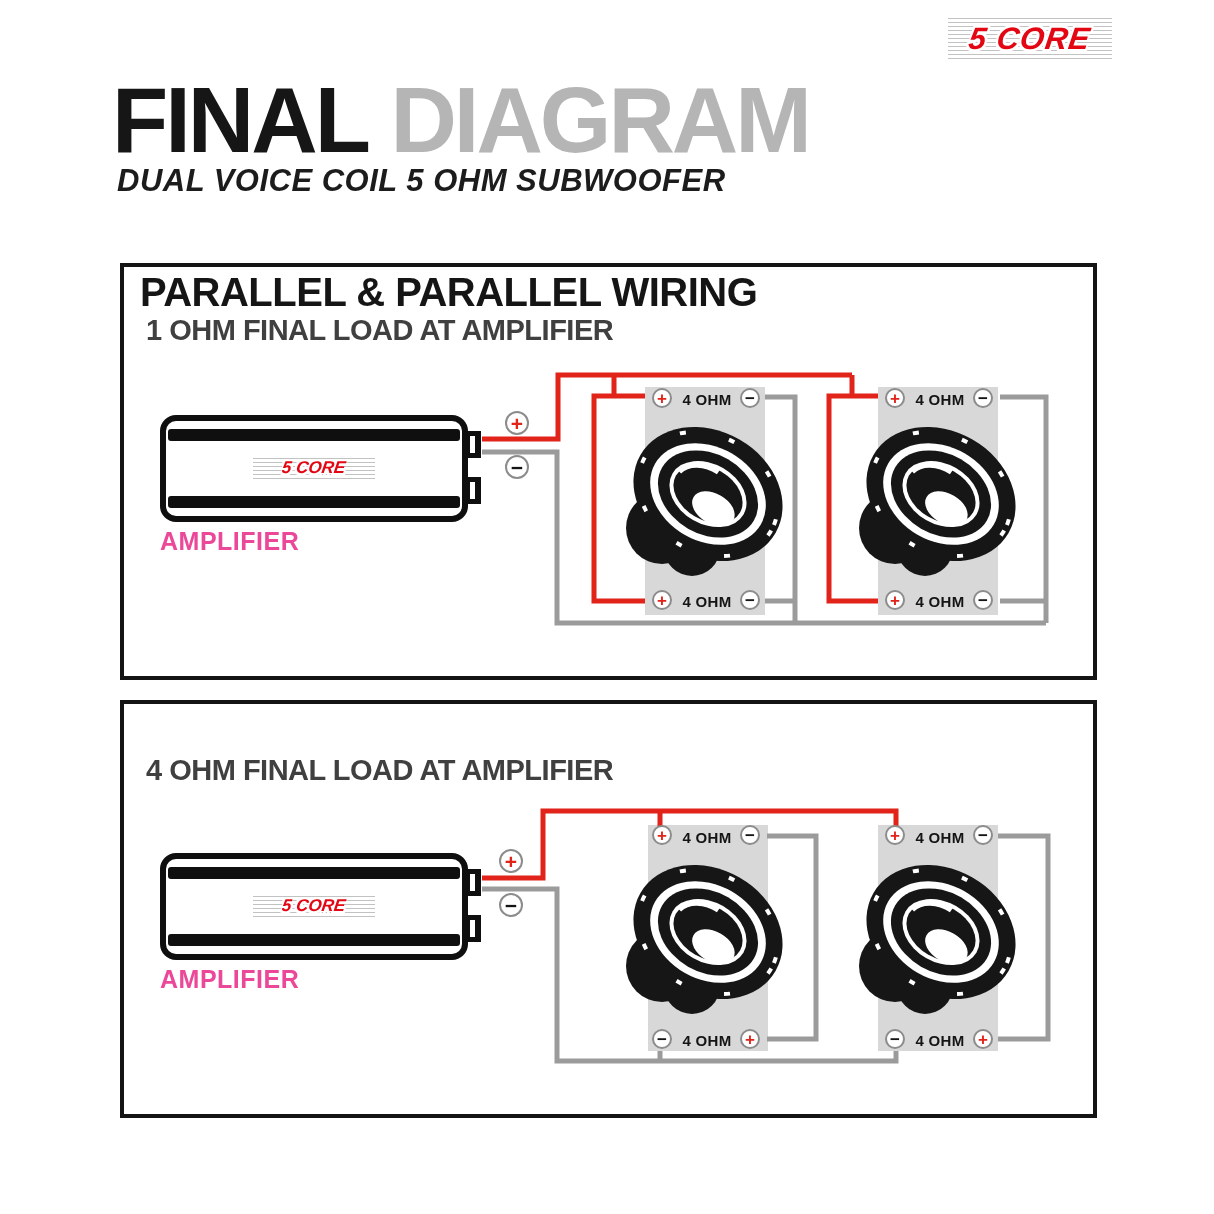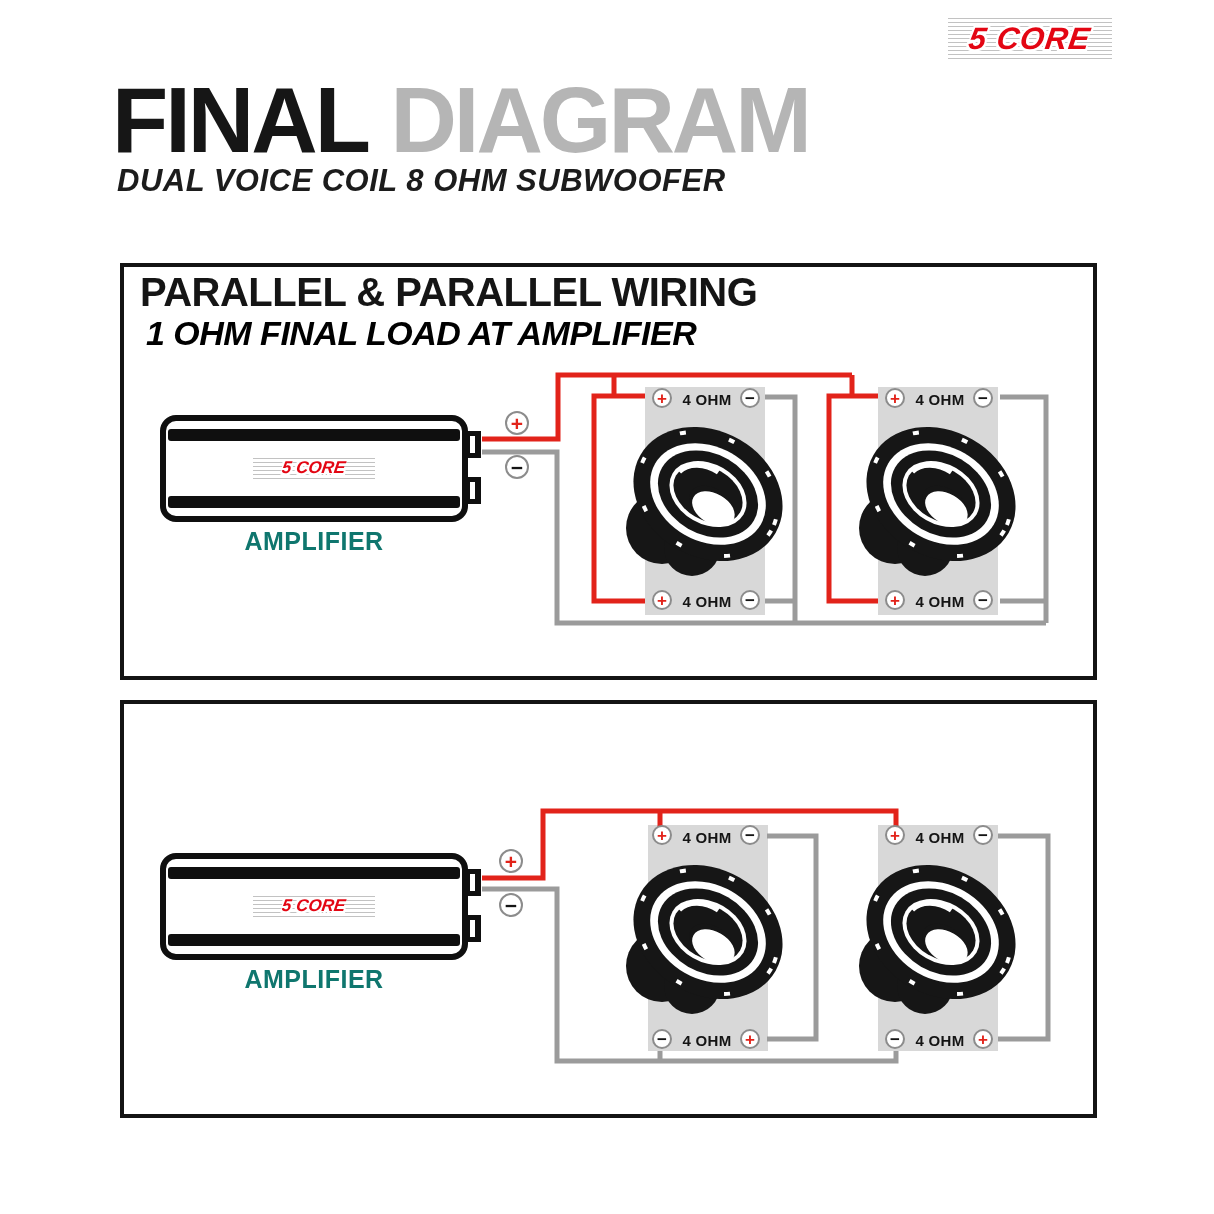--- a/index.html
+++ b/index.html
@@ -20,32 +20,32 @@
   .main-title{left:112px;top:74px;font-size:92px;font-weight:bold;letter-spacing:-3px;
     line-height:1;white-space:nowrap;}
   .title-dark{color:#161616;}
   .title-gray{color:#b5b5b5;}
   .main-sub{left:117px;top:163px;font-size:31px;font-weight:bold;font-style:italic;
     color:#1c1c1c;letter-spacing:.5px;white-space:nowrap;}
 
   
   .panel{border:4px solid #141414;background:#fff;box-sizing:border-box;}
   .panel-title{font-size:40px;font-weight:bold;color:#151515;letter-spacing:-.5px;line-height:1;white-space:nowrap;}
-  .panel-sub{font-size:34px;font-weight:bold;font-style:italic;color:#000000;letter-spacing:-.5px;line-height:1;white-space:nowrap;}
+  .panel-sub{font-size:29px;font-weight:bold;color:#404040;letter-spacing:-.5px;line-height:1;white-space:nowrap;}
 
   
   .amp{width:308px;height:107px;border:6px solid #0f0f0f;border-radius:16px;box-sizing:border-box;background:#fff;}
   .amp-band{position:absolute;left:2px;right:2px;height:12px;background:#0f0f0f;border-radius:3px;}
   .amp-band-top{top:8px;}
   .amp-band-bot{bottom:8px;}
   .amp-logo{position:absolute;left:50%;top:34px;transform:translateX(-50%);width:122px;height:26px;}
   .amp-logo .logo-text{font-size:17px;}
   .amp-tab{width:15px;height:27px;background:#0f0f0f;}
   .amp-tab::after{content:"";position:absolute;left:4px;top:5px;width:5px;height:17px;background:#fff;}
-  .amp-label{width:308px;text-align:center;font-size:25px;font-weight:bold;color:#0f766e;letter-spacing:.5px;}
+  .amp-label{width:308px;text-align:left;font-size:25px;font-weight:bold;color:#ec4899;letter-spacing:.5px;}
 
   
   .spk-box{width:120px;background:#d8d8d8;}
   .term{border-radius:50%;background:#fff;border:2px solid #8c8c8c;box-sizing:border-box;
     display:flex;align-items:center;justify-content:center;font-weight:bold;line-height:1;}
   .term-amp{width:24px;height:24px;font-size:21px;}
   .term-sm{width:20px;height:20px;font-size:17px;}
   .term-pos{color:#e2231a;}
   .term-neg{color:#141414;}
   .ohm-label{transform:translate(-50%,-50%);font-size:15px;font-weight:bold;color:#141414;
@@ -57,28 +57,29 @@
 </head>
 <body>
 
 <div class="page">
 
   <div class="abs logo-plate logo-main z3">
     <span class="logo-text">5 CORE</span>
   </div>
 
   <div class="abs main-title z3"><span class="title-dark">FINAL</span><span class="title-dark">&nbsp;</span><span class="title-gray">DIAGRAM</span></div>
-  <div class="abs main-sub z3">DUAL VOICE COIL 8 OHM SUBWOOFER</div>
+  <div class="abs main-sub z3">DUAL VOICE COIL 5 OHM SUBWOOFER</div>
 
   <div class="abs panel z1" style="left:120px;top:263px;width:977px;height:417px;"></div>
   <div class="abs panel z1" style="left:120px;top:700px;width:977px;height:418px;"></div>
 
   <div class="abs panel-title z3" style="left:140px;top:272px;">PARALLEL &amp; PARALLEL WIRING</div>
   <div class="abs panel-sub z3" style="left:146px;top:316px;">1 OHM FINAL LOAD AT AMPLIFIER</div>
 
+  <div class="abs panel-sub z3" style="left:146px;top:756px;">4 OHM FINAL LOAD AT AMPLIFIER</div>
 
   <div class="abs spk-box z1" style="left:645px;top:387px;height:228px;"></div>
   <div class="abs spk-box z1" style="left:878px;top:387px;height:228px;"></div>
 
   <div class="abs spk-box z1" style="left:648px;top:825px;height:226px;"></div>
   <div class="abs spk-box z1" style="left:878px;top:825px;height:226px;"></div>
 
   <svg class="abs wire-svg z2" width="1214" height="1214" viewBox="0 0 1214 1214">
     <defs>
       <g id="subwoofer">

